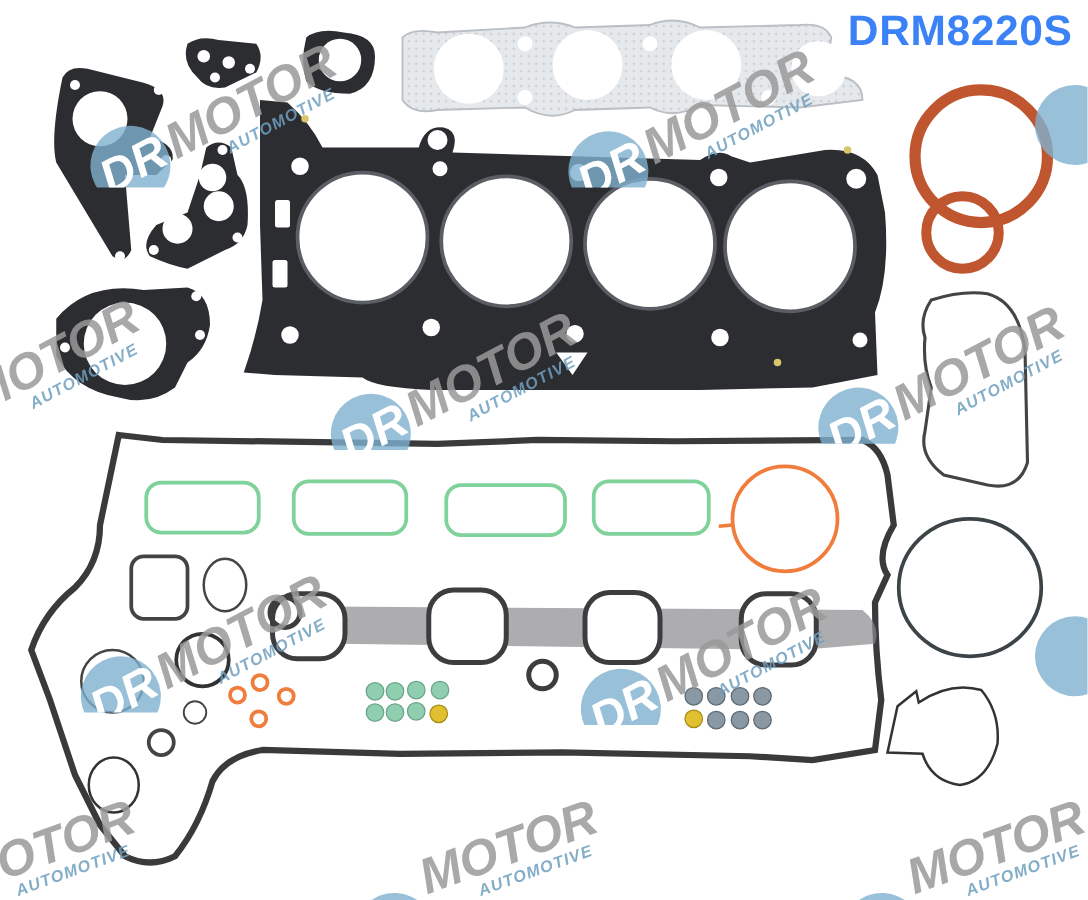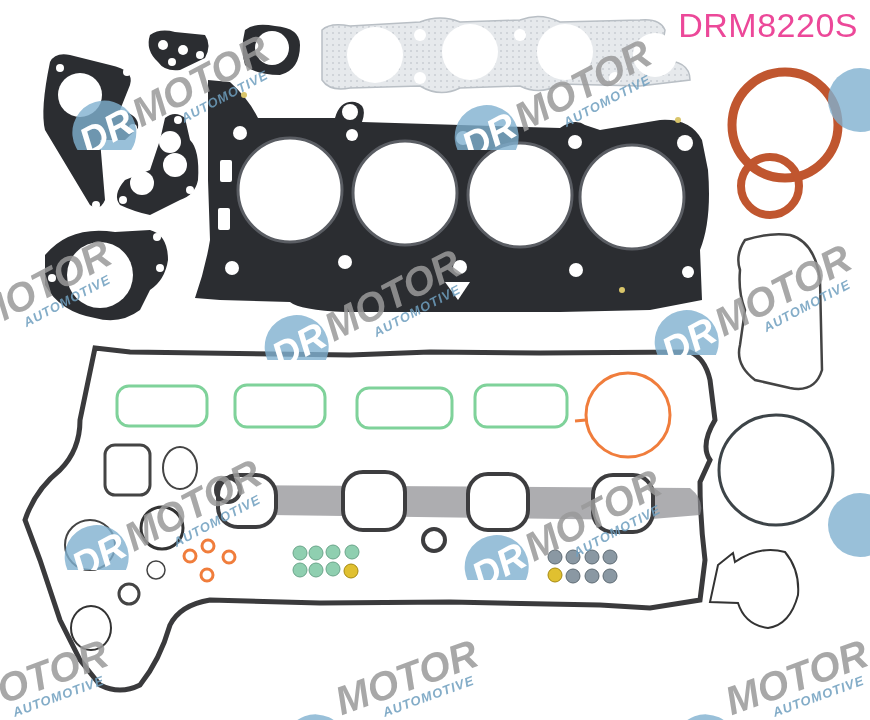--- a/index.html
+++ b/index.html
@@ -1,18 +1,18 @@
 <!DOCTYPE html>
 <html><head>
 <meta charset="utf-8">
 <style>
   html, body { margin: 0; padding: 0; background: #ffffff; }
   body { width: 870px; height: 720px; overflow: hidden; position: relative; font-family: "Liberation Sans", sans-serif; }
   #stage { position: absolute; left: 0; top: 0; width: 870px; height: 720px; }
-  .part-code { position: absolute; right: 12px; top: 6px; font-family: "Liberation Sans", sans-serif; font-weight: normal; font-size: 34px; color: #ec4899; letter-spacing: 0.5px; z-index: 5; }
+  .part-code { position: absolute; right: 12px; top: 6px; font-family: "Liberation Sans", sans-serif; font-weight: bold; font-size: 34px; color: #3b82f6; letter-spacing: 0.5px; z-index: 5; }
   .wm { position: absolute; pointer-events: none; z-index: 4; }
   .wm-brand { font-family: "Liberation Sans", sans-serif; font-weight: bold; font-style: italic; font-size: 40px; fill: #9a9a9a; opacity: 0.85; }
   .wm-sub { font-family: "Liberation Sans", sans-serif; font-weight: bold; font-style: italic; font-size: 13px; fill: #6f9fbf; opacity: 0.85; letter-spacing: 1px; }
   .wm-dr { font-family: "Liberation Sans", sans-serif; font-weight: bold; font-style: italic; font-size: 38px; fill: #ffffff; }
 </style>
 </head>
 <body>
 
 <div id="stage">
   <svg width="870" height="720" viewBox="0 0 870 720" xmlns="http://www.w3.org/2000/svg">

